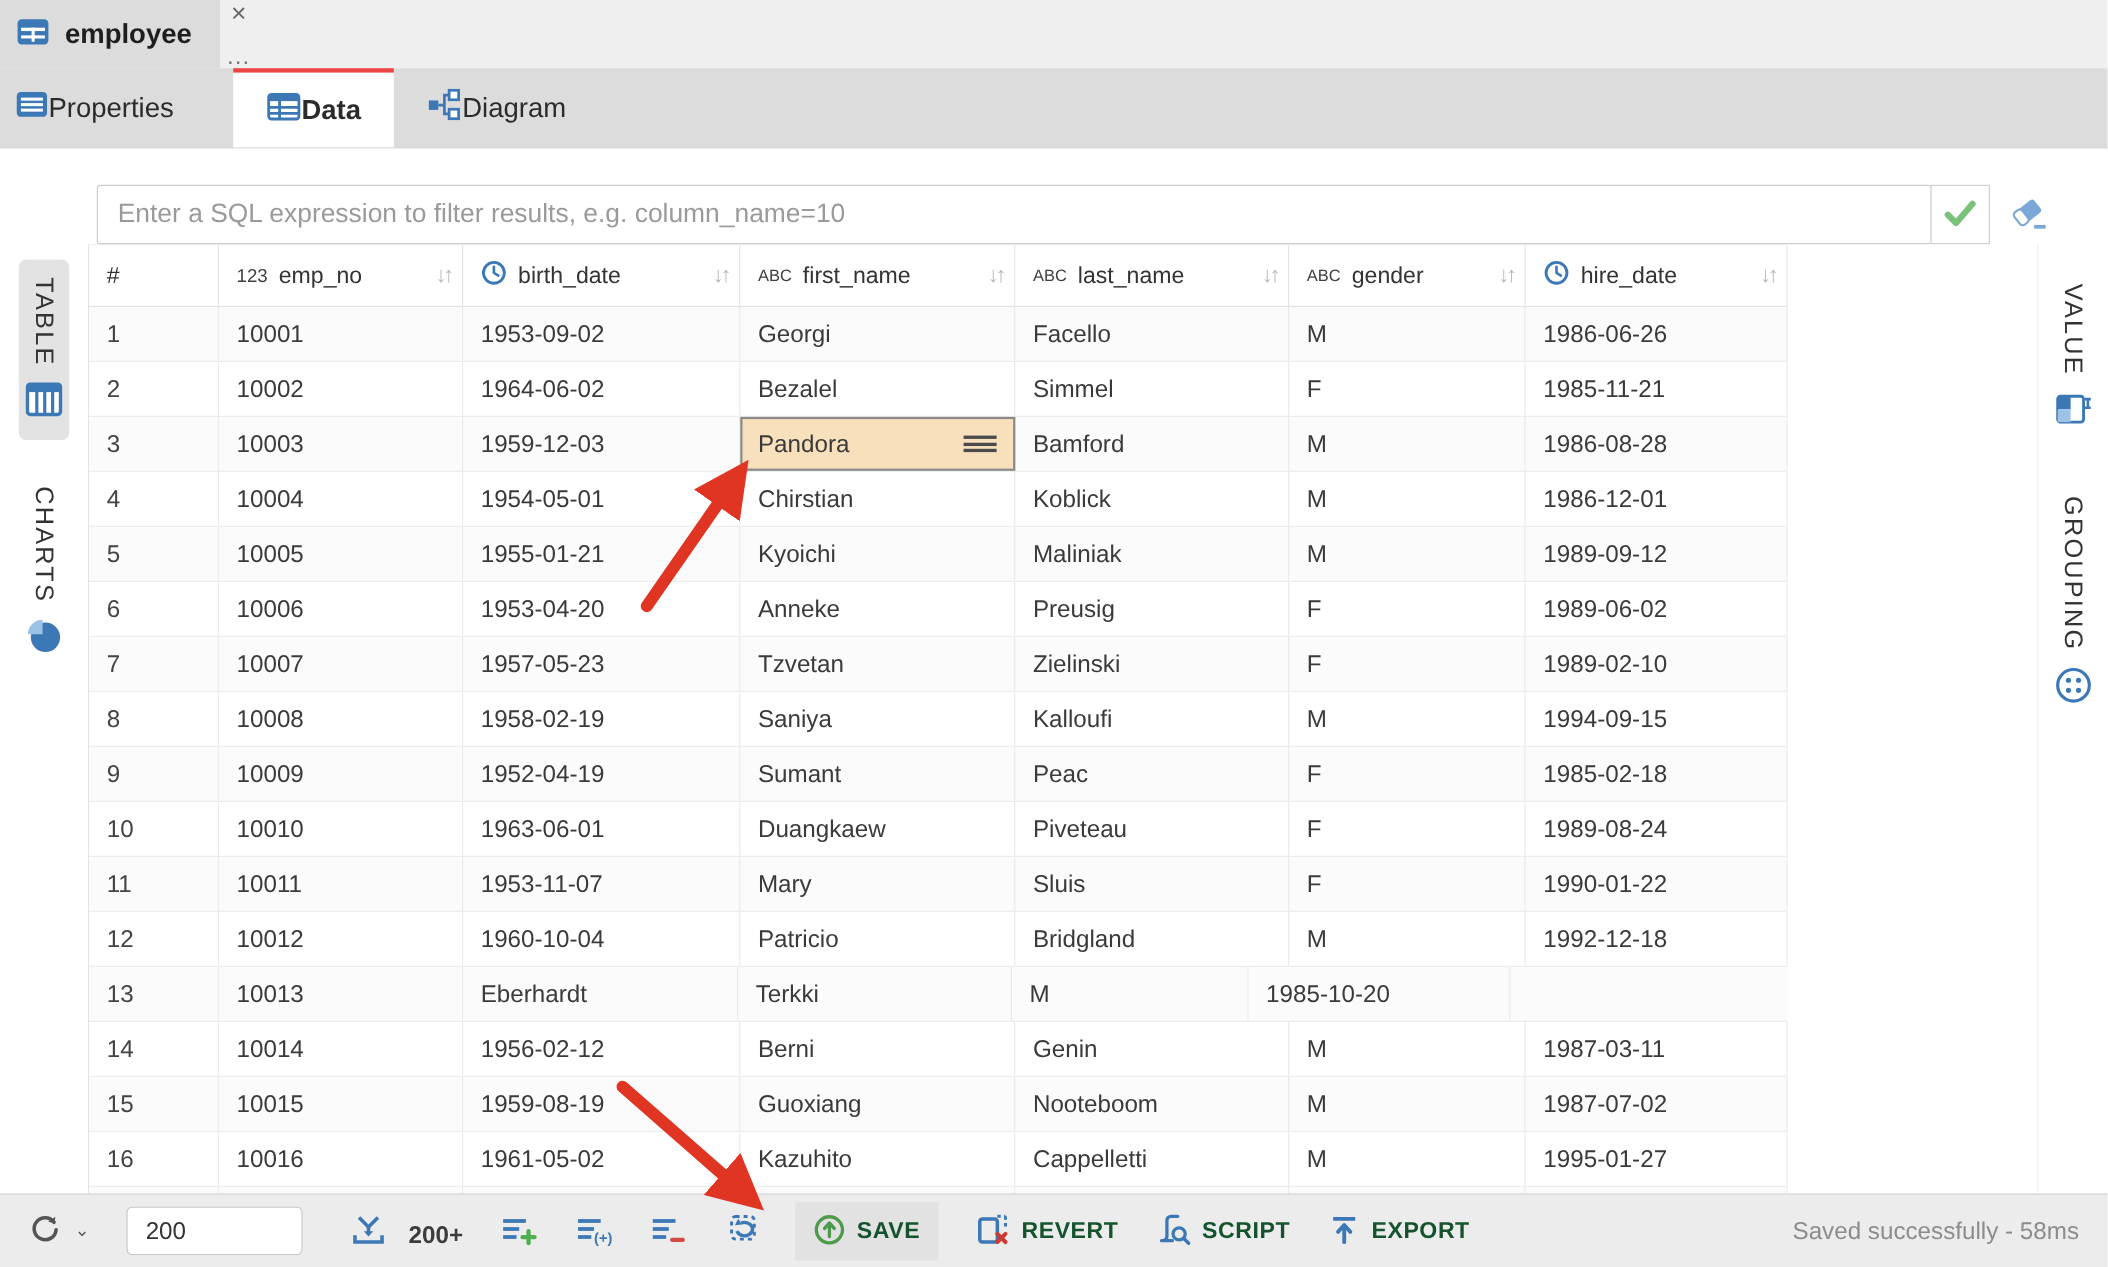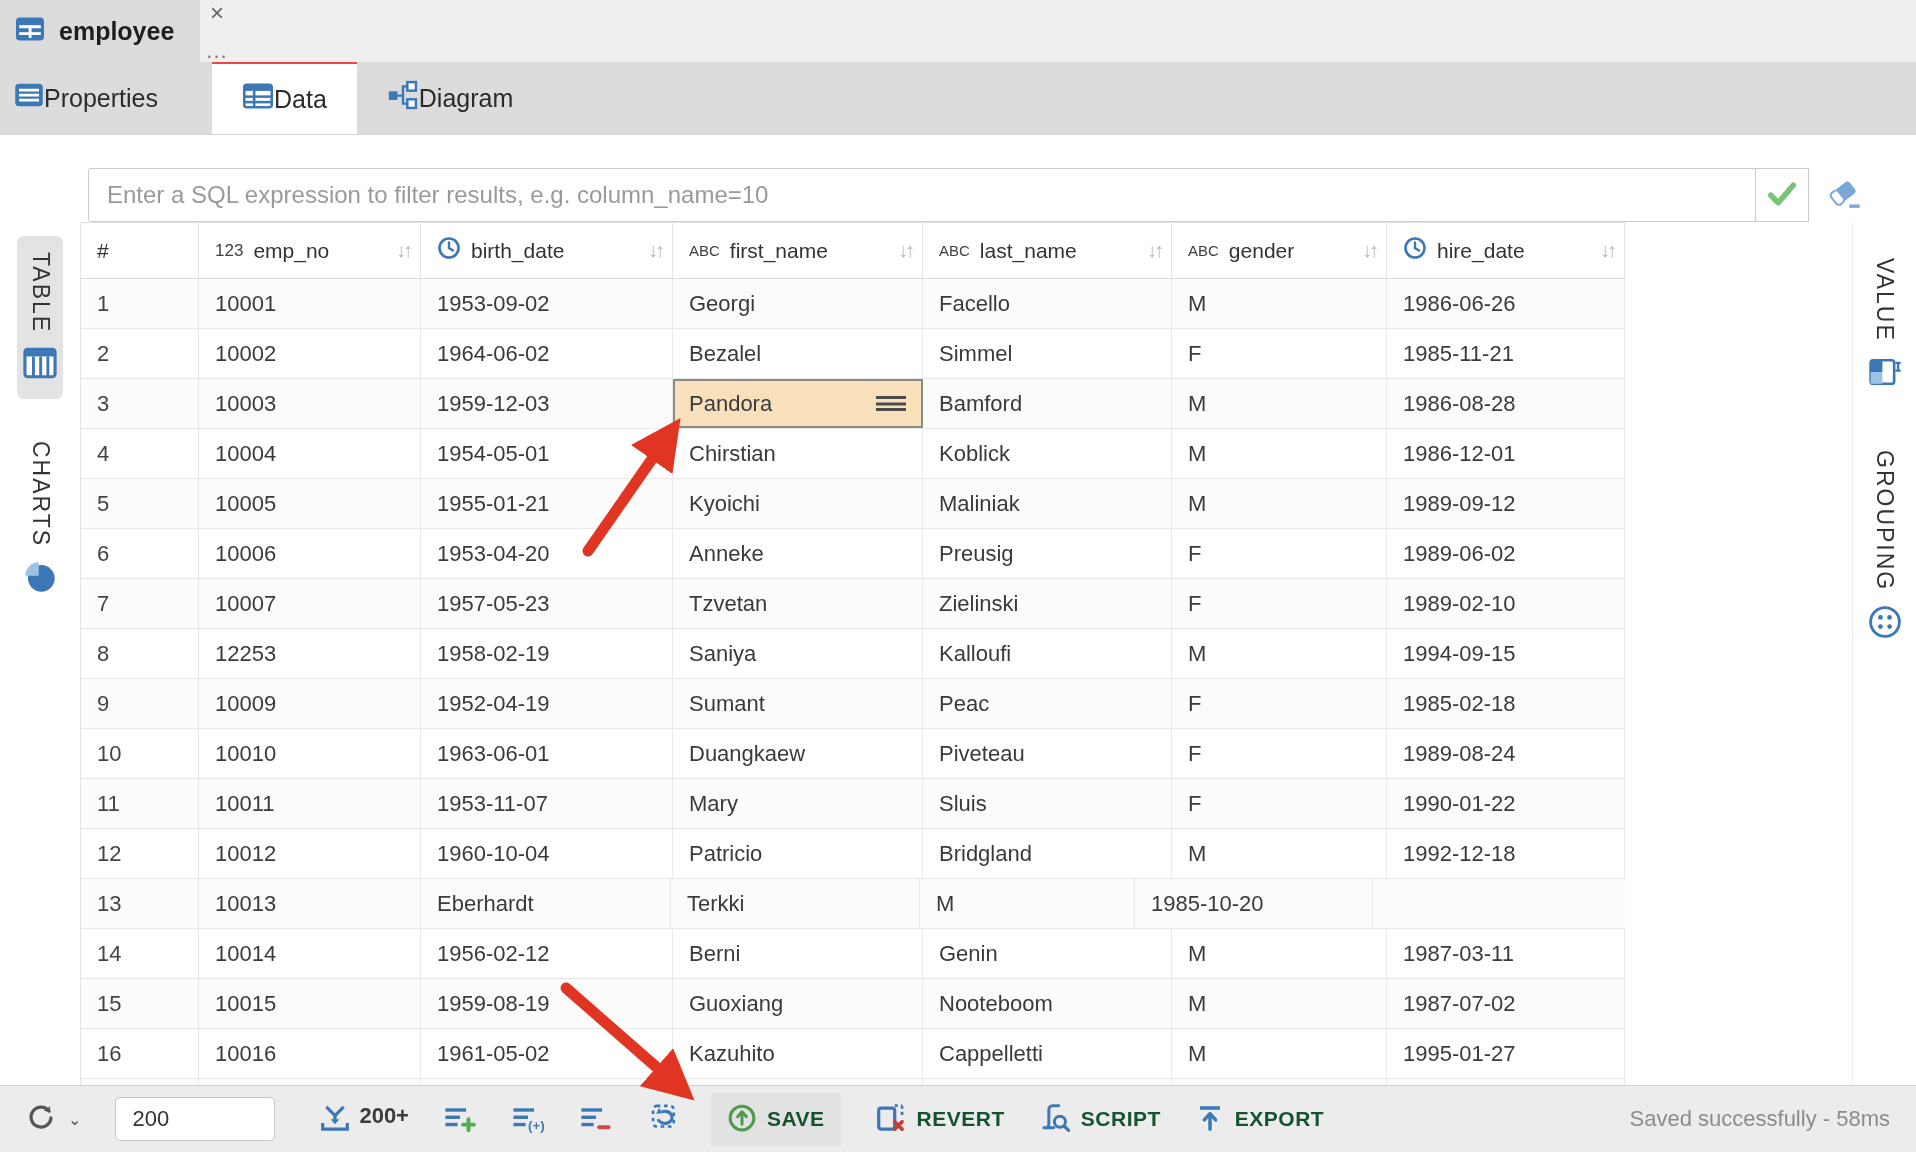--- a/index.html
+++ b/index.html
@@ -12,21 +12,21 @@
   .titlebar-row { height:62px; background:#efefef; display:flex; align-items:stretch; }
   .doc-tab { width:200px; background:#dcdcdc; display:flex; align-items:center; gap:13px; padding-left:14px; }
   .doc-tab-label { font-size:25px; font-weight:bold; color:#1e1e1e; }
   .tab-extras { width:34px; display:flex; flex-direction:column; justify-content:space-between; align-items:center; padding:2px 0 4px 0; }
   .tab-close { font-size:24px; color:#666; line-height:22px; cursor:default; }
   .tab-more { font-size:22px; color:#777; line-height:14px; letter-spacing:1px; }
   
   .subtab-row { height:73px; background:#dcdcdc; display:flex; align-items:stretch; border-bottom:1px solid #d2d2d2; }
   .subtab { display:flex; align-items:center; padding:0 30px; font-size:25px; color:#2b2b2b; }
   .subtab.first { padding-left:14px; width:212px; }
-  .subtab.active { background:#ffffff; border-top:2px solid #ef4444; font-weight:normal; }
+  .subtab.active { background:#ffffff; border-top:4px solid #ef4444; font-weight:bold; }
   
   .filter-row { height:87px; background:#ffffff; display:flex; align-items:flex-end; padding-left:88px; }
   .filter-input { width:1668px; height:54px; border:1px solid #cccccc; border-radius:3px; font-size:24px; color:#333; padding:0 18px; font-family:"Liberation Sans",sans-serif; outline:none; }
   .filter-input::placeholder { color:#9a9a9a; }
   .filter-apply { width:54px; height:54px; background:#fff; border:1px solid #cccccc; margin-left:-1px; display:flex; align-items:center; justify-content:center; }
   .filter-clear { width:46px; height:54px; border:none; background:transparent; margin-left:12px; display:flex; align-items:center; justify-content:center; }
   
   .main { height:863px; display:flex; overflow:hidden; }
   .left-strip { width:80px; display:flex; flex-direction:column; align-items:center; padding-top:14px; }
   .right-strip { width:64px; display:flex; flex-direction:column; align-items:center; padding-top:20px; border-left:1px solid #ededed; }
@@ -50,21 +50,21 @@
   .cell.selected { background:#f8e0bd; outline:2px solid #8a8a8a; outline-offset:-2px; padding-right:16px; }
   .burger { width:30px; height:15px; margin-left:auto; border-top:3px solid #4a4a4a; border-bottom:3px solid #4a4a4a; position:relative; }
   .burger::after { content:''; position:absolute; left:0; right:0; top:50%; transform:translateY(-50%); height:3px; background:#4a4a4a; }
   .grid-row.partial { border-bottom:none; }
   
   .toolbar { position:absolute; left:0; bottom:0; width:1916px; height:67px; background:#ececec; border-top:1px solid #d4d4d4; display:flex; align-items:center; padding:0 26px; }
   .tb-btn { display:flex; align-items:center; gap:10px; background:none; border:none; font-family:"Liberation Sans",sans-serif; }
   .tb-label { font-size:21px; font-weight:bold; color:#14532d; letter-spacing:.5px; }
   .chev { font-size:16px; color:#555; margin-left:2px; }
   .row-limit { width:160px; height:44px; border:1px solid #c6c6c6; border-radius:5px; background:#fff; font-size:22px; color:#333; padding:0 16px; margin-left:34px; font-family:"Liberation Sans",sans-serif; }
-  .fetch-group { display:flex; align-items:flex-start; gap:8px; margin-left:44px; }
+  .fetch-group { display:flex; align-items:flex-end; gap:20px; margin-left:44px; }
   .fetch-label { font-size:22px; font-weight:bold; color:#3c3c3c; }
   .icon-btn { background:none; border:none; margin-left:34px; display:flex; align-items:center; }
   .save-btn { background:#e2e2e2; padding:10px 16px; margin-left:30px; }
   .word-btn { margin-left:34px; }
   .status { margin-left:auto; font-size:22px; color:#8c8c8c; }
   
   .arrows { position:absolute; left:0; top:0; width:1916px; height:1152px; pointer-events:none; z-index:60; }
 </style>
 </head>
 <body>
@@ -278,21 +278,21 @@
     <div class="cell c0 rownum">7</div>
     <div class="cell c1">10007</div>
     <div class="cell c2">1957-05-23</div>
     <div class="cell c3">Tzvetan</div>
     <div class="cell c4">Zielinski</div>
     <div class="cell c5">F</div>
     <div class="cell c6">1989-02-10</div>
   </div>
         <div class="grid-row">
     <div class="cell c0 rownum">8</div>
-    <div class="cell c1">12253</div>
+    <div class="cell c1">10008</div>
     <div class="cell c2">1958-02-19</div>
     <div class="cell c3">Saniya</div>
     <div class="cell c4">Kalloufi</div>
     <div class="cell c5">M</div>
     <div class="cell c6">1994-09-15</div>
   </div>
         <div class="grid-row">
     <div class="cell c0 rownum">9</div>
     <div class="cell c1">10009</div>
     <div class="cell c2">1952-04-19</div>

